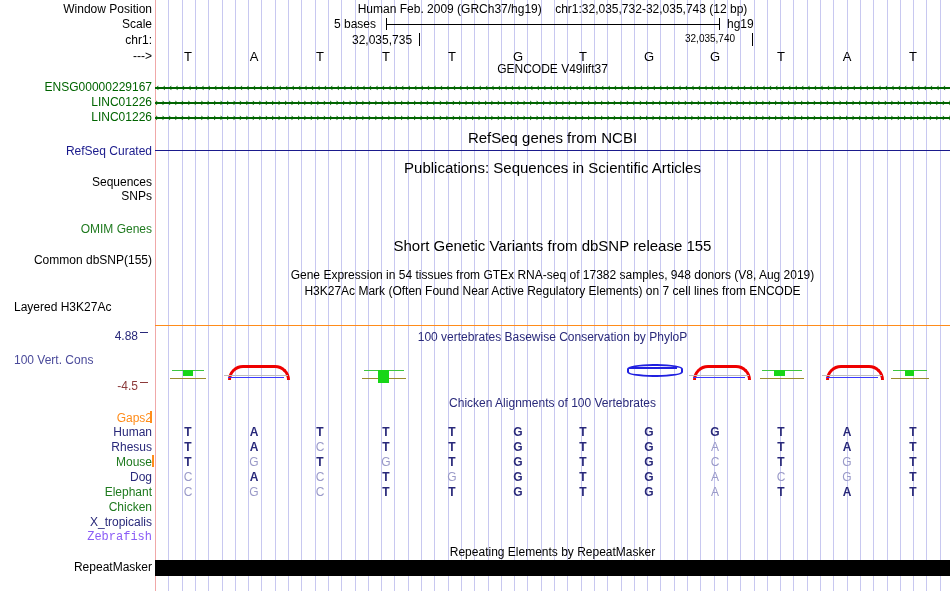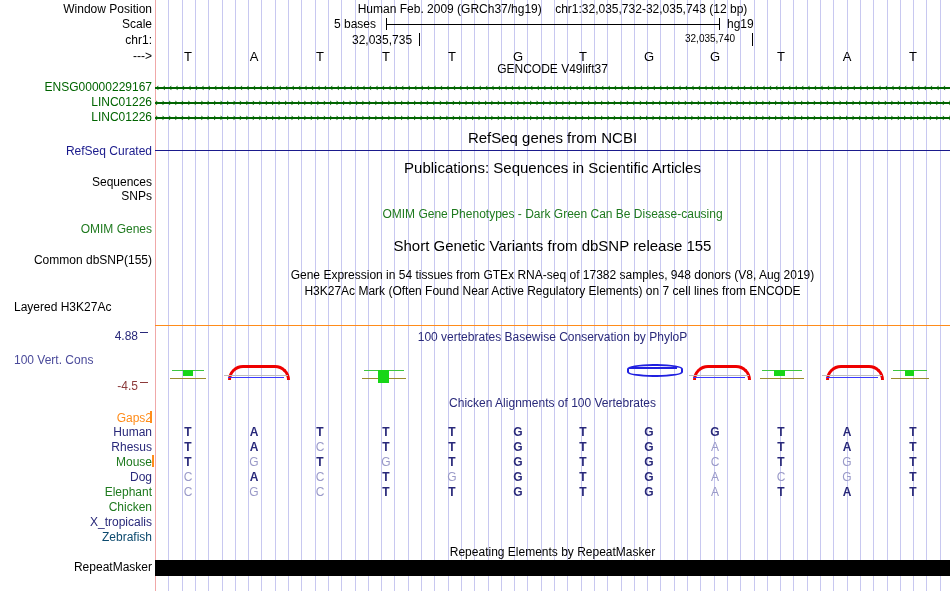--- a/index.html
+++ b/index.html
@@ -188,21 +188,20 @@
   <div class="hline navyline" style="left:155px;top:150px;width:795px;"></div>
 
   <div class="center" style="top:161px;">Publications: Sequences in Scientific Articles</div>
   <div class="lblpanel" style="top:175px;">
     <span class="lbl" style="top:0;right:0;">Sequences</span>
   </div>
   <div class="lblpanel" style="top:189px;">
     <span class="lbl" style="top:0;right:0;">SNPs</span>
   </div>
 
-  <div class="center" style="top:208px;font-size:12px;color:#1f7a1f;">OMIM Gene Phenotypes - Dark Green Can Be Disease-causing</div>
   <div class="lblpanel" style="top:222px;">
     <span class="lbl" style="top:0;right:0;color:#1f7a1f;">OMIM Genes</span>
   </div>
 
   <div class="center" style="top:239px;">Short Genetic Variants from dbSNP release 155</div>
   <div class="lblpanel" style="top:253px;">
     <span class="lbl" style="top:0;right:0;">Common dbSNP(155)</span>
   </div>
 
   <div class="center" style="top:269px;font-size:12px;">Gene Expression in 54 tissues from GTEx RNA-seq of 17382 samples, 948 donors (V8, Aug 2019)</div>
@@ -274,21 +273,21 @@
       <div class="lblpanel" style="top:485px;">
         <span class="lbl" style="top:0;right:0;color:#1f7a1f;">Elephant</span>
       </div>
       <div class="lblpanel" style="top:500px;">
         <span class="lbl" style="top:0;right:0;color:#1f7a1f;">Chicken</span>
       </div>
       <div class="lblpanel" style="top:515px;">
         <span class="lbl" style="top:0;right:0;color:#29297a;">X_tropicalis</span>
       </div>
       <div class="lblpanel" style="top:530px;">
-        <span class="lbl" style="top:0;right:0;color:#0c4a6e;">Zebrafish</span>
+        <span class="lbl" style="top:0;right:0;color:#8b5cf6;font-family:Liberation Mono, monospace;">Zebrafish</span>
       </div>
       <div style="position:absolute;left:152px;top:455px;width:2px;height:12px;background:#ff8c1a;"></div>
     </div>
   <div id="alignment-grid">
       <div class="alnchar match" style="left:188px;top:425px;">T</div>
       <div class="alnchar match" style="left:188px;top:440px;">T</div>
       <div class="alnchar match" style="left:188px;top:455px;">T</div>
       <div class="alnchar mismatch" style="left:188px;top:470px;">C</div>
       <div class="alnchar mismatch" style="left:188px;top:485px;">C</div>
       <div class="alnchar match" style="left:254px;top:425px;">A</div>

